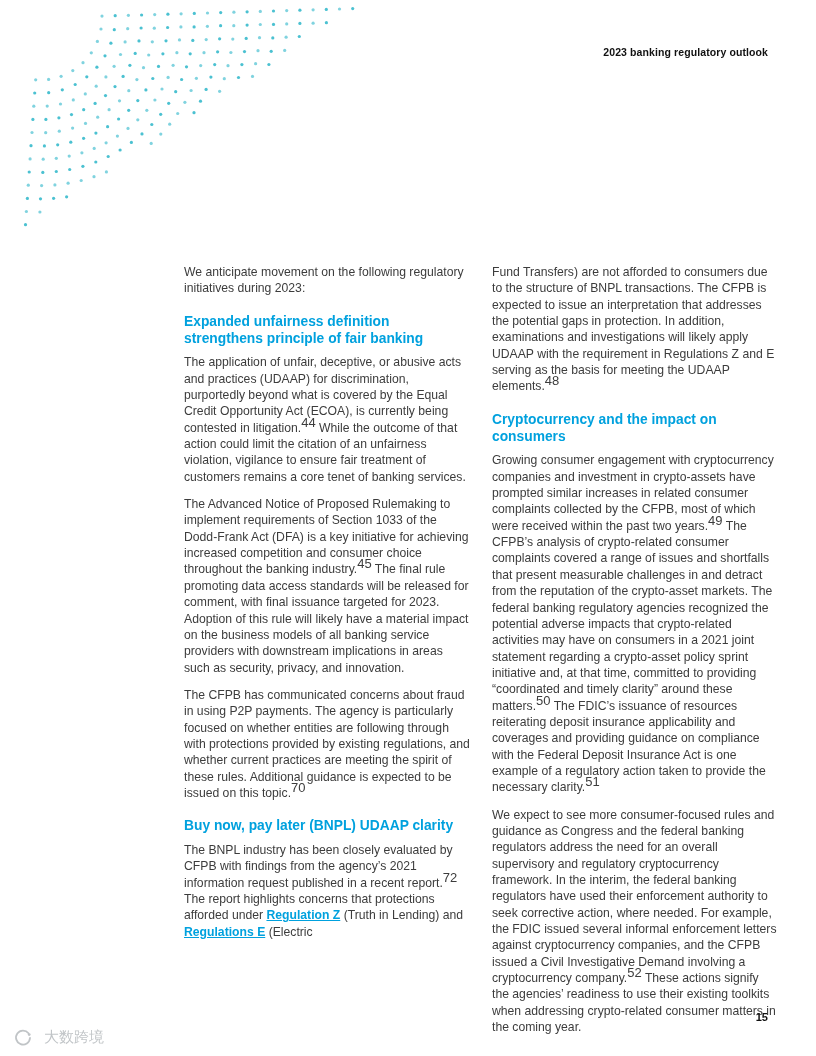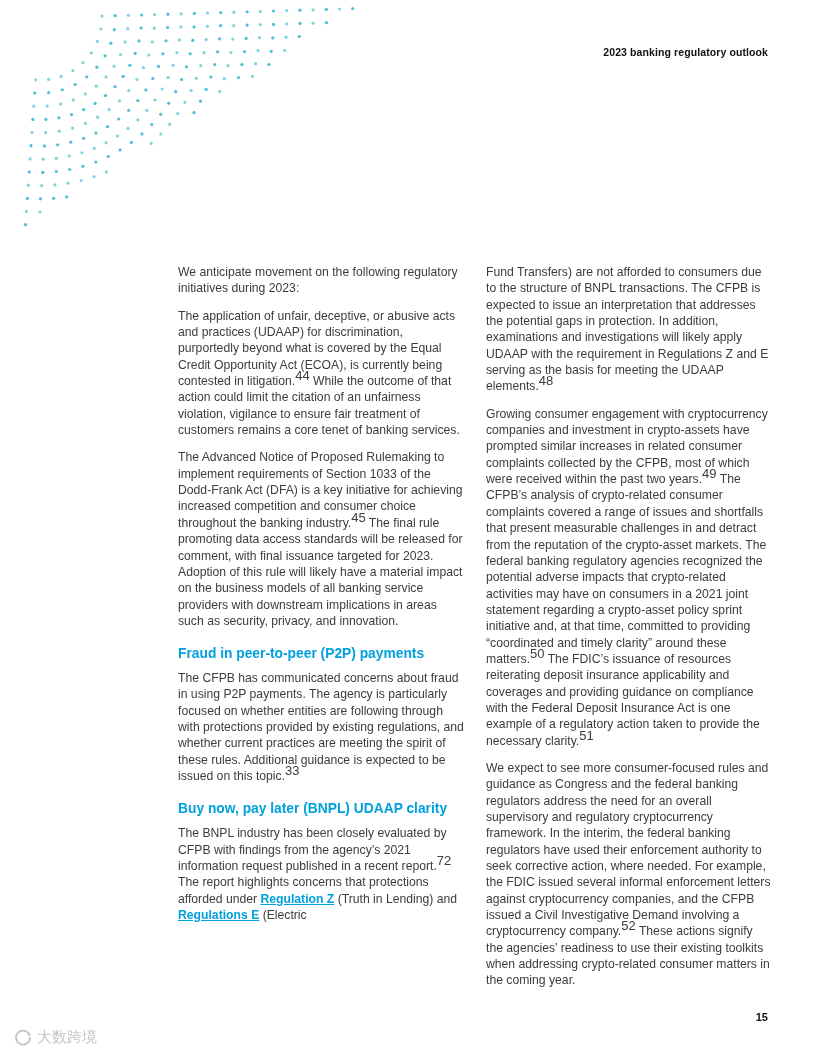--- a/index.html
+++ b/index.html
@@ -13,21 +13,21 @@
     position:relative; width:816px; height:1056px;
     background:#ffffff; overflow:hidden;
   }
   #dots { position:absolute; left:0; top:0; width:400px; height:260px; pointer-events:none; }
   .running-header {
     position:absolute; top:46px; right:48px;
     font-size:10.5px; font-weight:bold; color:#111111;
     letter-spacing:0.1px;
   }
   .columns {
-    position:absolute; left:178px; top:264px; width:596px;
+    position:absolute; left:184px; top:264px; width:596px;
     display:flex; gap:21px; align-items:flex-start;
   }
   .col { width:287px; flex:0 0 287px; }
   p.body {
     font-size:12.2px; line-height:1.34; color:#3c3c3c;
     margin-bottom:11px;
   }
   h2.section-heading {
     font-size:13.8px; line-height:1.22; font-weight:bold;
     color:var(--accent, #00A1DE);
@@ -35,21 +35,21 @@
   }
   .col > p.body:first-child { margin-top:0; }
   sup.fn { font-size:13px; line-height:0; vertical-align:super; }
   a.inline-link { color:var(--accent, #00A1DE); text-decoration:underline; cursor:pointer;font-weight:bold; }
   .page-number {
     position:absolute; right:48px; bottom:33px;
     font-size:11px; font-weight:bold; color:#111111;
   }
   .watermark {
     position:absolute; left:14px; bottom:9px;
-    display:flex; align-items:center; gap:5px;
+    display:flex; align-items:center; gap:12px;
     color:#8d9499; opacity:0.55; font-size:15px;
   }
   .wm-logo { display:inline-block; width:18px; height:18px; }
 </style>
 </head>
 <body>
 
 <div class="page">
 
   <svg id="dots" xmlns="http://www.w3.org/2000/svg">
@@ -244,42 +244,43 @@
     </svg>
 
   <div class="running-header">2023 banking regulatory outlook</div>
 
   <div class="columns">
 
     <div class="col">
       <p class="body">We anticipate movement on the following regulatory initiatives during 2023:</p>
 
       <section>
+        <h2 class="section-heading">Expanded unfairness definition strengthens principle of fair banking</h2>
         <p class="body">The application of unfair, deceptive, or abusive acts and practices (UDAAP) for discrimination, purportedly beyond what is covered by the Equal Credit Opportunity Act (ECOA), is currently being contested in litigation.<sup class="fn">44</sup> While the outcome of that action could limit the citation of an unfairness violation, vigilance to ensure fair treatment of customers remains a core tenet of banking services.</p>
       </section>
 
       <section>
         <p class="body">The Advanced Notice of Proposed Rulemaking to implement requirements of Section 1033 of the Dodd-Frank Act (DFA) is a key initiative for achieving increased competition and consumer choice throughout the banking industry.<sup class="fn">45</sup> The final rule promoting data access standards will be released for comment, with final issuance targeted for 2023. Adoption of this rule will likely have a material impact on the business models of all banking service providers with downstream implications in areas such as security, privacy, and innovation.</p>
       </section>
 
       <section>
-        <h2 class="section-heading">Fraud in peer-to-peer (P2P) payments</h2>
-        <p class="body">The CFPB has communicated concerns about fraud in using P2P payments. The agency is particularly focused on whether entities are following through with protections provided by existing regulations, and whether current practices are meeting the spirit of these rules. Additional guidance is expected to be issued on this topic.<sup class="fn">33</sup></p>
+        <p class="body">The CFPB has communicated concerns about fraud in using P2P payments. The agency is particularly focused on whether entities are following through with protections provided by existing regulations, and whether current practices are meeting the spirit of these rules. Additional guidance is expected to be issued on this topic.<sup class="fn">70</sup></p>
       </section>
 
       <section>
         <h2 class="section-heading">Buy now, pay later (BNPL) UDAAP clarity</h2>
         <p class="body">The BNPL industry has been closely evaluated by CFPB with findings from the agency’s 2021 information request published in a recent report.<sup class="fn">72</sup> The report highlights concerns that protections afforded under <a class="inline-link" href="#">Regulation Z</a> (Truth in Lending) and <a class="inline-link" href="#">Regulations E</a> (Electric</p>
       </section>
     </div>
 
     <div class="col">
       <p class="body">Fund Transfers) are not afforded to consumers due to the structure of BNPL transactions. The CFPB is expected to issue an interpretation that addresses the potential gaps in protection. In addition, examinations and investigations will likely apply UDAAP with the requirement in Regulations Z and E serving as the basis for meeting the UDAAP elements.<sup class="fn">48</sup></p>
 
       <section>
+        <h2 class="section-heading">Cryptocurrency and the impact on consumers</h2>
         <p class="body">Growing consumer engagement with cryptocurrency companies and investment in crypto-assets have prompted similar increases in related consumer complaints collected by the CFPB, most of which were received within the past two years.<sup class="fn">49</sup> The CFPB’s analysis of crypto-related consumer complaints covered a range of issues and shortfalls that present measurable challenges in and detract from the reputation of the crypto-asset markets. The federal banking regulatory agencies recognized the potential adverse impacts that crypto-related activities may have on consumers in a 2021 joint statement regarding a crypto-asset policy sprint initiative and, at that time, committed to providing “coordinated and timely clarity” around these matters.<sup class="fn">50</sup> The FDIC’s issuance of resources reiterating deposit insurance applicability and coverages and providing guidance on compliance with the Federal Deposit Insurance Act is one example of a regulatory action taken to provide the necessary clarity.<sup class="fn">51</sup></p>
         <p class="body">We expect to see more consumer-focused rules and guidance as Congress and the federal banking regulators address the need for an overall supervisory and regulatory cryptocurrency framework. In the interim, the federal banking regulators have used their enforcement authority to seek corrective action, where needed. For example, the FDIC issued several informal enforcement letters against cryptocurrency companies, and the CFPB issued a Civil Investigative Demand involving a cryptocurrency company.<sup class="fn">52</sup> These actions signify the agencies’ readiness to use their existing toolkits when addressing crypto-related consumer matters in the coming year.</p>
       </section>
     </div>
 
   </div>
 
   <div class="page-number">15</div>
 
   <div class="watermark">

